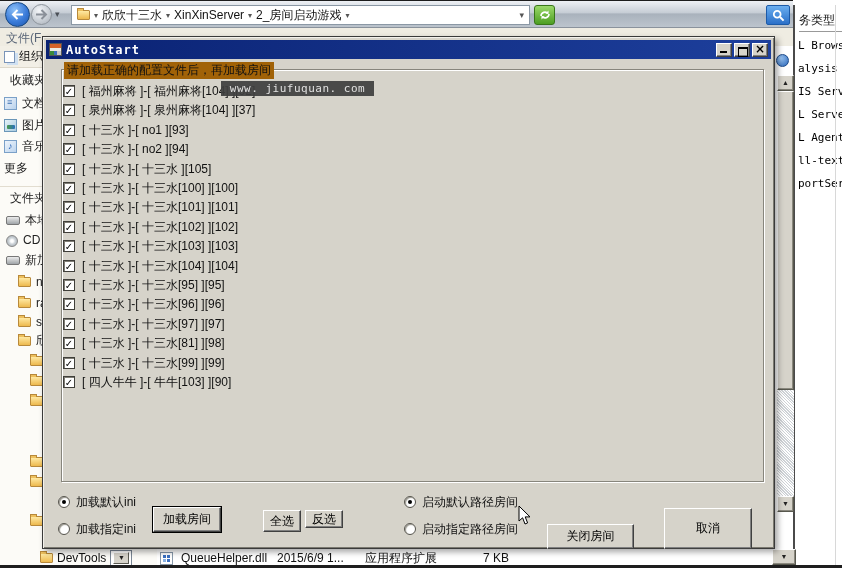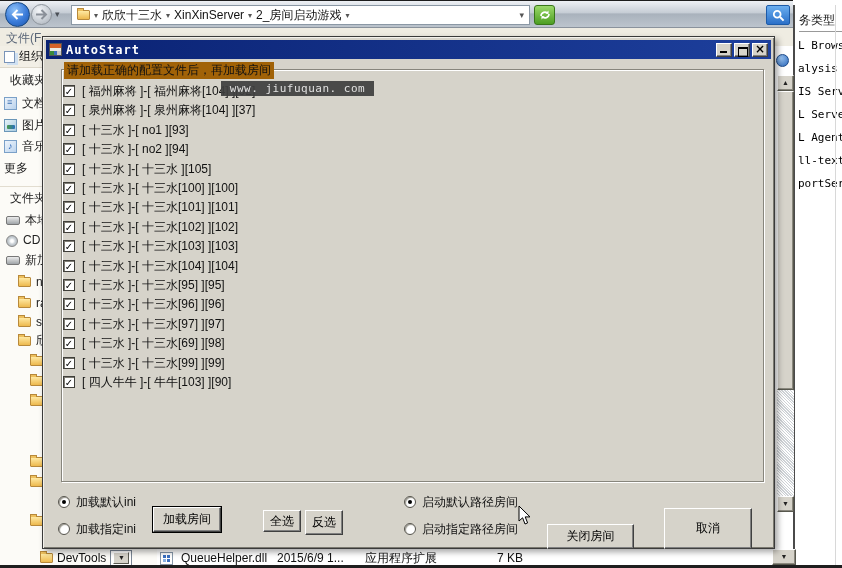--- a/index.html
+++ b/index.html
@@ -65,21 +65,21 @@
            background:#edc05e;border:1px solid #b8893a;border-bottom:none}
   .devrow{position:absolute;left:40px;top:549px;display:flex;align-items:center;gap:4px;height:17px}
   .combo{width:22px;height:16px;background:#fff;border:1px solid #7a8694;display:flex;align-items:center;justify-content:center}
   .combo .cbtn{width:16px;height:12px;background:#d6d3ca;border:1px solid;border-color:#fff #5a5a52 #5a5a52 #fff;
                font-size:7px;line-height:10px;text-align:center;color:#222}
   .filelist{position:absolute;left:157px;top:46px;width:620px;height:519px;background:#fff}
   .filerow{position:absolute;left:160px;top:550px;height:16px;display:flex;align-items:center;gap:8px;background:#fff;width:450px}
   .dll-file-icon{width:13px;height:13px;background:#fff;border:1px solid #8899aa;position:relative}
   .dll-file-icon::before{content:"";position:absolute;left:2px;top:2px;width:3px;height:3px;background:#3a6fc0;
            box-shadow:4px 0 0 #3a6fc0,0 4px 0 #88b0e0,4px 4px 0 #3a6fc0}
-  .fname{width:88px}.fdate{width:80px}.ftype{width:110px}.fsize{width:40px;text-align:right}
+  .fname{width:88px}.fdate{width:80px}.ftype{width:110px}.fsize{width:40px;text-align:left}
 
   
   .svcpanel{position:absolute;left:793px;top:5px;width:49px;height:560px;background:#fff;
             border-left:2px solid #4a4a4a;overflow:hidden}
   .svchdr{position:absolute;left:4px;top:7px;width:44px;color:#111;border-bottom:1px solid #999;padding-bottom:2px}
   .svc{position:absolute;left:3px;white-space:nowrap;font-family:"DejaVu Sans Mono",monospace;font-size:11px;color:#000}
   .svcline{position:absolute;left:40px;top:0;bottom:0;width:1px;background:#d8d8d8}
 
   
   .vscroll{position:absolute;left:777px;top:75px;width:17px;height:437px;
@@ -384,40 +384,40 @@
         <div class="room-row" style="top: 259px;">
           <span class="cb">✓</span>
           <span>[ 十三水 ]-[ 十三水[96] ][96]</span>
         </div>
         <div class="room-row" style="top: 279px;">
           <span class="cb">✓</span>
           <span>[ 十三水 ]-[ 十三水[97] ][97]</span>
         </div>
         <div class="room-row" style="top: 298px;">
           <span class="cb">✓</span>
-          <span>[ 十三水 ]-[ 十三水[69] ][98]</span>
+          <span>[ 十三水 ]-[ 十三水[81] ][98]</span>
         </div>
         <div class="room-row" style="top: 318px;">
           <span class="cb">✓</span>
           <span>[ 十三水 ]-[ 十三水[99] ][99]</span>
         </div>
         <div class="room-row" style="top: 337px;">
           <span class="cb">✓</span>
           <span>[ 四人牛牛 ]-[ 牛牛[103] ][90]</span>
         </div>
       </div>
 
     <span class="radio on" style="left:15px;top:459px"></span>
     <span class="rlabel" style="left:33px;top:457px">加载默认ini</span>
     <span class="radio" style="left:15px;top:486px"></span>
     <span class="rlabel" style="left:33px;top:484px">加载指定ini</span>
 
     <div class="btn default" style="left:110px;top:470px;width:68px;height:25px">加载房间</div>
     <div class="btn" style="left:220px;top:473px;width:38px;height:22px">全选</div>
-    <div class="btn" style="left:262px;top:473px;width:38px;height:25px">反选</div>
+    <div class="btn" style="left:262px;top:473px;width:38px;height:18px">反选</div>
 
     <span class="radio on" style="left:361px;top:459px"></span>
     <span class="rlabel" style="left:379px;top:457px">启动默认路径房间</span>
     <span class="radio" style="left:361px;top:486px"></span>
     <span class="rlabel" style="left:379px;top:484px">启动指定路径房间</span>
 
     <div class="btn" style="left:504px;top:487px;width:87px;height:25px">关闭房间</div>
     <div class="btn" style="left:621px;top:471px;width:88px;height:41px">取消</div>
   </div>
 

